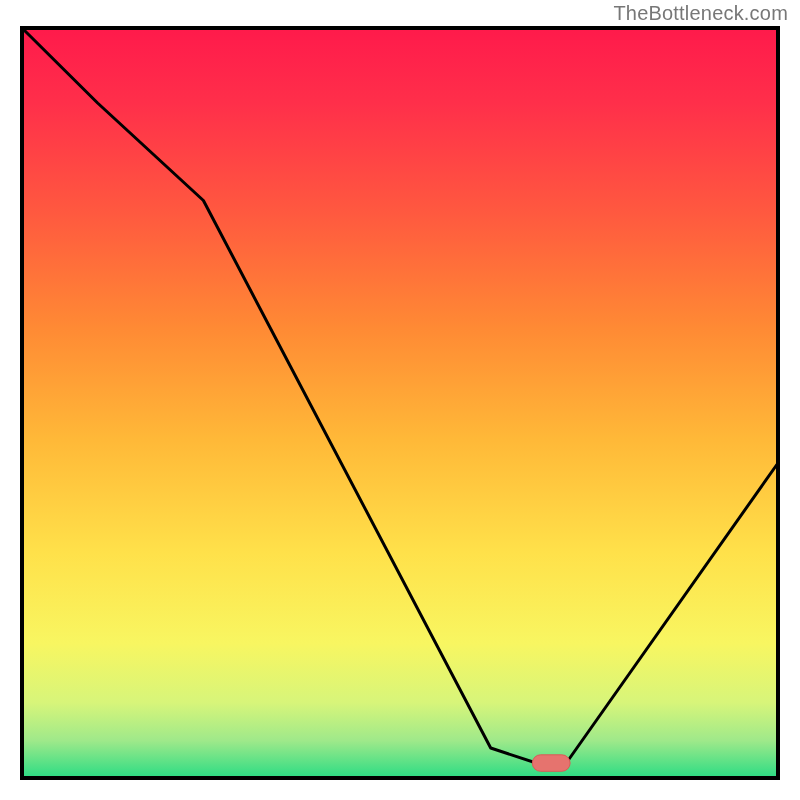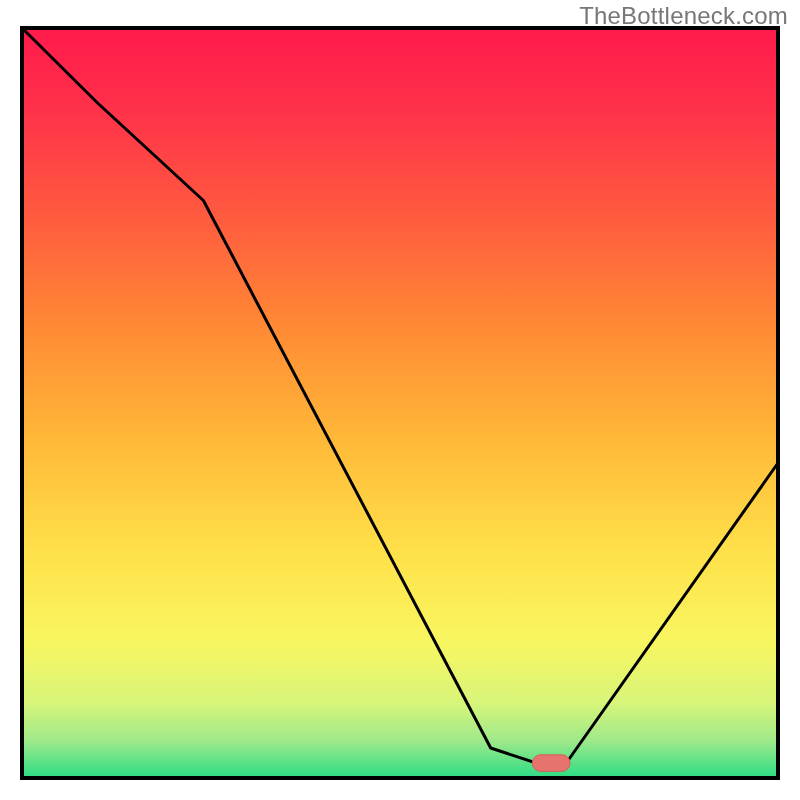--- a/index.html
+++ b/index.html
@@ -11,21 +11,21 @@
   .wrap {
     width: 800px;
     height: 800px;
     position: relative;
   }
   .watermark {
     position: absolute;
     top: 2px;
     right: 12px;
     color: #777;
-    font-size: 24px;
+    font-size: 20px;
     letter-spacing: 0.2px;
     font-weight: 400;
   }
   svg {
     display: block;
   }
 </style>
 </head>
 <body>
 <div class="wrap">

